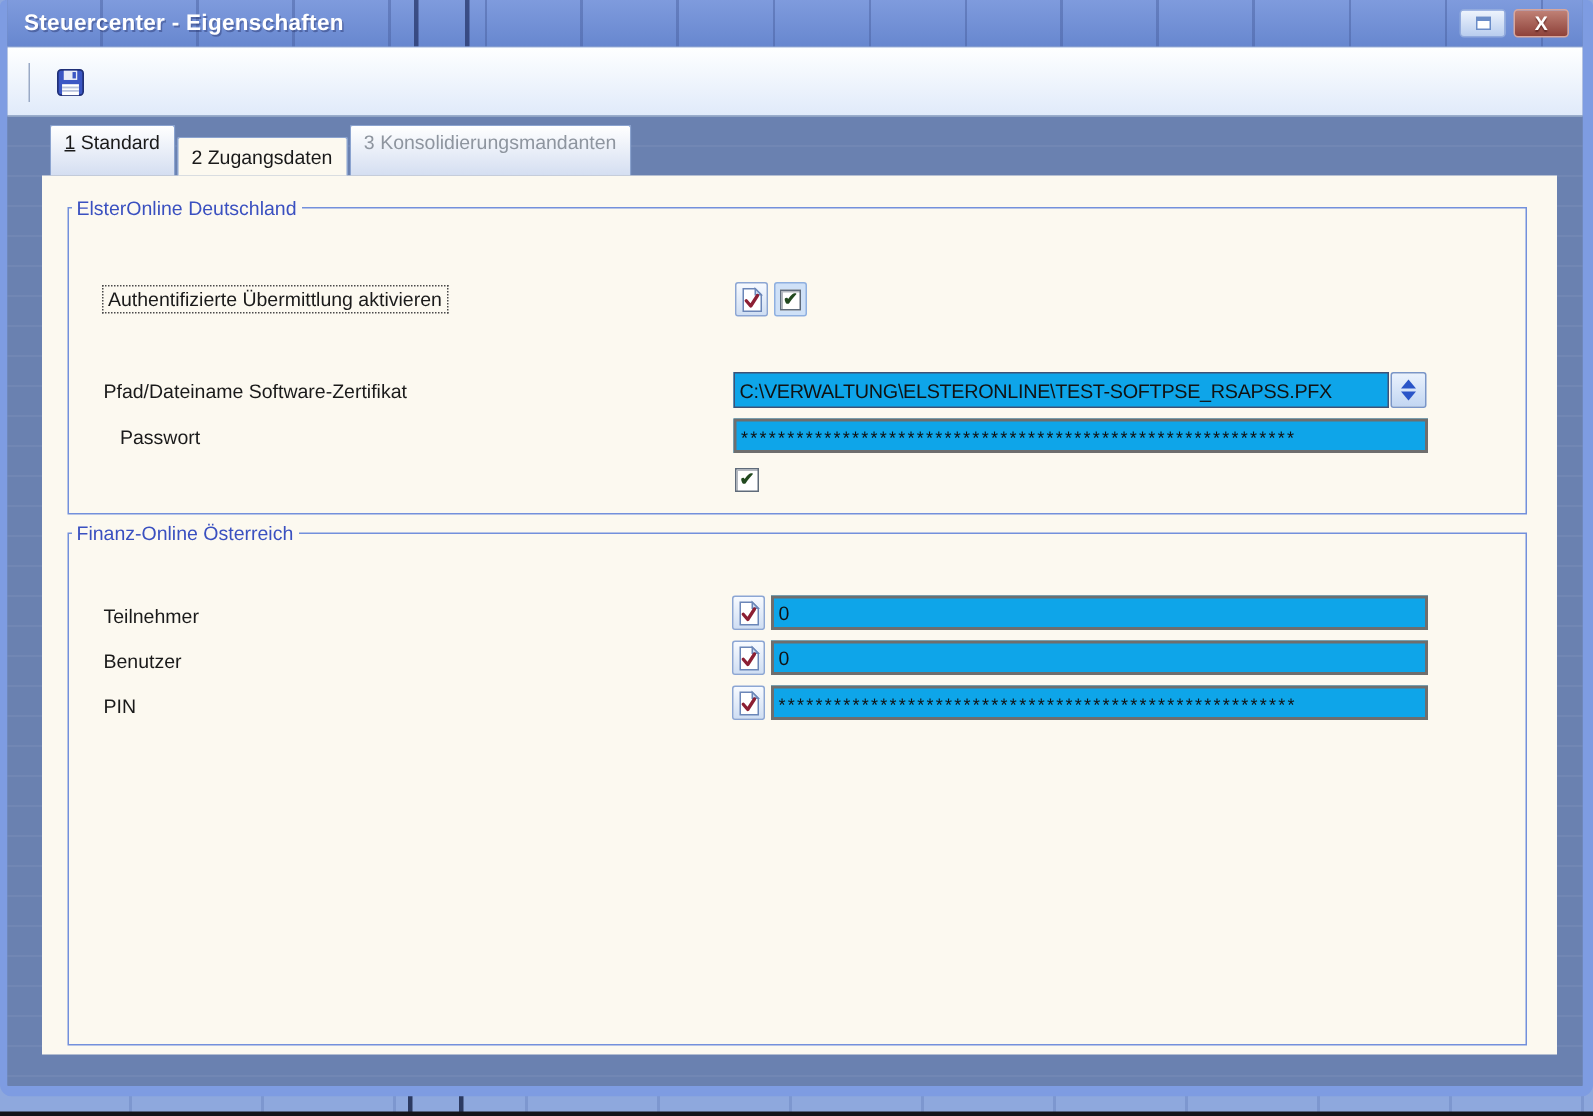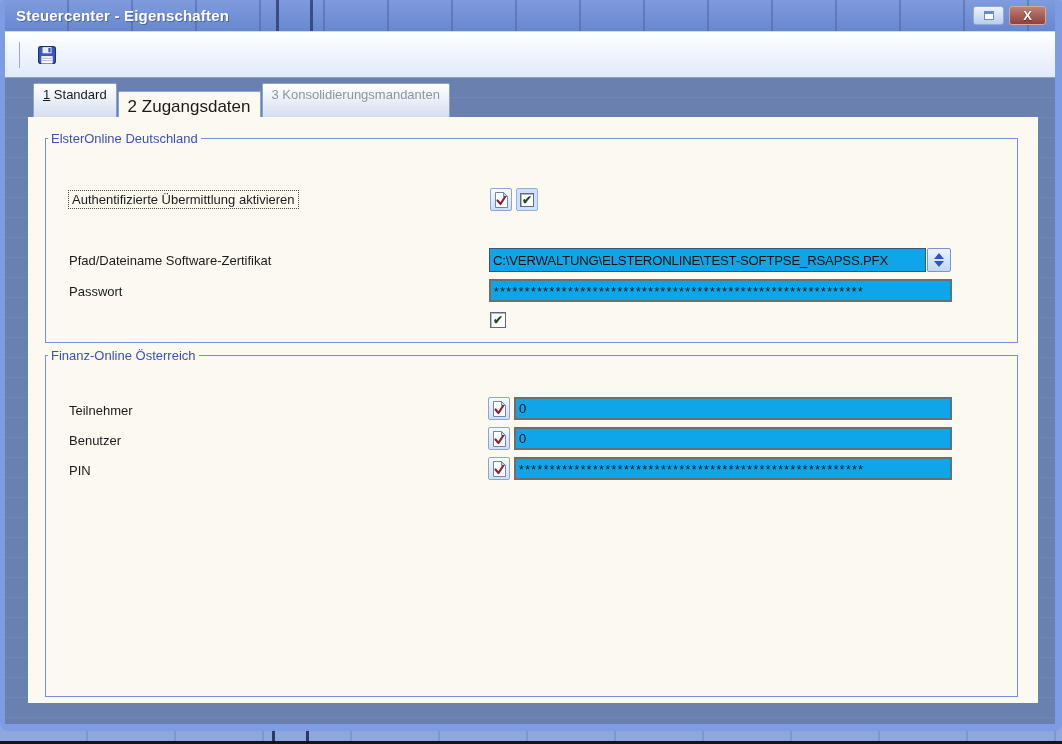--- a/index.html
+++ b/index.html
@@ -40,21 +40,21 @@
   .tb-sep { width:1px; height:26px; background:#9aaac6; margin:0 9px 0 4px; }
   .u { text-decoration: underline; }
 
   
   .dialog { flex:1; background:#6a81b0; padding:13px 17px 21px 23px; display:flex; flex-direction:column;
             background-image: repeating-linear-gradient(180deg, transparent 0 19px, rgba(255,255,255,.05) 19px 20px); }
   .tabs { height:26px; flex:0 0 26px; display:flex; align-items:flex-end; padding-left:5px; }
   .tab { font-size:13px; color:#1a1a1a; padding:3px 9px 3px 9px; cursor:pointer;
          border:1px solid #8ba3cf; border-bottom:none; border-radius:2px 2px 0 0;
          background:linear-gradient(#ffffff,#d4def1); margin-right:1px; height:34px; white-space:nowrap; }
-  .tab.active { background:#fcf9f0; height:26px; padding-top:5px; position:relative; z-index:2; font-size:17px; }
+  .tab.active { background:#fcf9f0; height:26px; padding-top:5px; position:relative; z-index:2; font-size:13px; }
   .tab.disabled { color:#8e959f; }
   .page { flex:1; background:#fcf9f0; position:relative; }
 
   
   .group { position:absolute; left:17px; right:20px; border:1px solid #7390dc; background:transparent; }
   .group legend { font-size:13px; color:#3a50c0; padding:0 3px; margin-left:2px; }
   .g-elster { top:14px; height:212px; }
   .g-finanz { top:231px; height:349px; }
   .lbl { position:absolute; font-size:13px; color:#1a1a1a; white-space:nowrap; }
   .focus-dotted { border:1px dotted #4a4a4a; padding:1px 3px; }
@@ -86,21 +86,21 @@
   .fr-lbl2 { left:23px; top:70px; }  .fr-btn2 { left:442px; top:64px; } .fr-in2 { left:468px; top:64px; width:438px; height:23px; }
   .fr-lbl3 { left:23px; top:100px; } .fr-btn3 { left:442px; top:94px; } .fr-in3 { left:468px; top:94px; width:438px; height:23px; }
 
   
   .el-auth-lbl { left:22px; top:44px; }
   .el-auth-btn { left:444px; top:42px; }
   .el-auth-cb  { left:470px; top:42px; }
   .el-cert-lbl { left:23px; top:107px; }
   .el-cert-in  { left:443px; top:102px; width:437px; height:24px; }
   .el-cert-sp  { left:881px; top:102px; }
-  .el-pass-lbl { left:23px; top:138px; }
+  .el-pass-lbl { left:34px; top:138px; }
   .el-pass-in  { left:443px; top:133px; width:463px; height:23px; }
   .el-all-lbl  { left:23px; top:169px; }
   .el-all-cb   { left:444px; top:166px; }
 </style>
 </head>
 <body>
 
 <div class="screen">
 
   <div class="bg-tick t1"></div>

